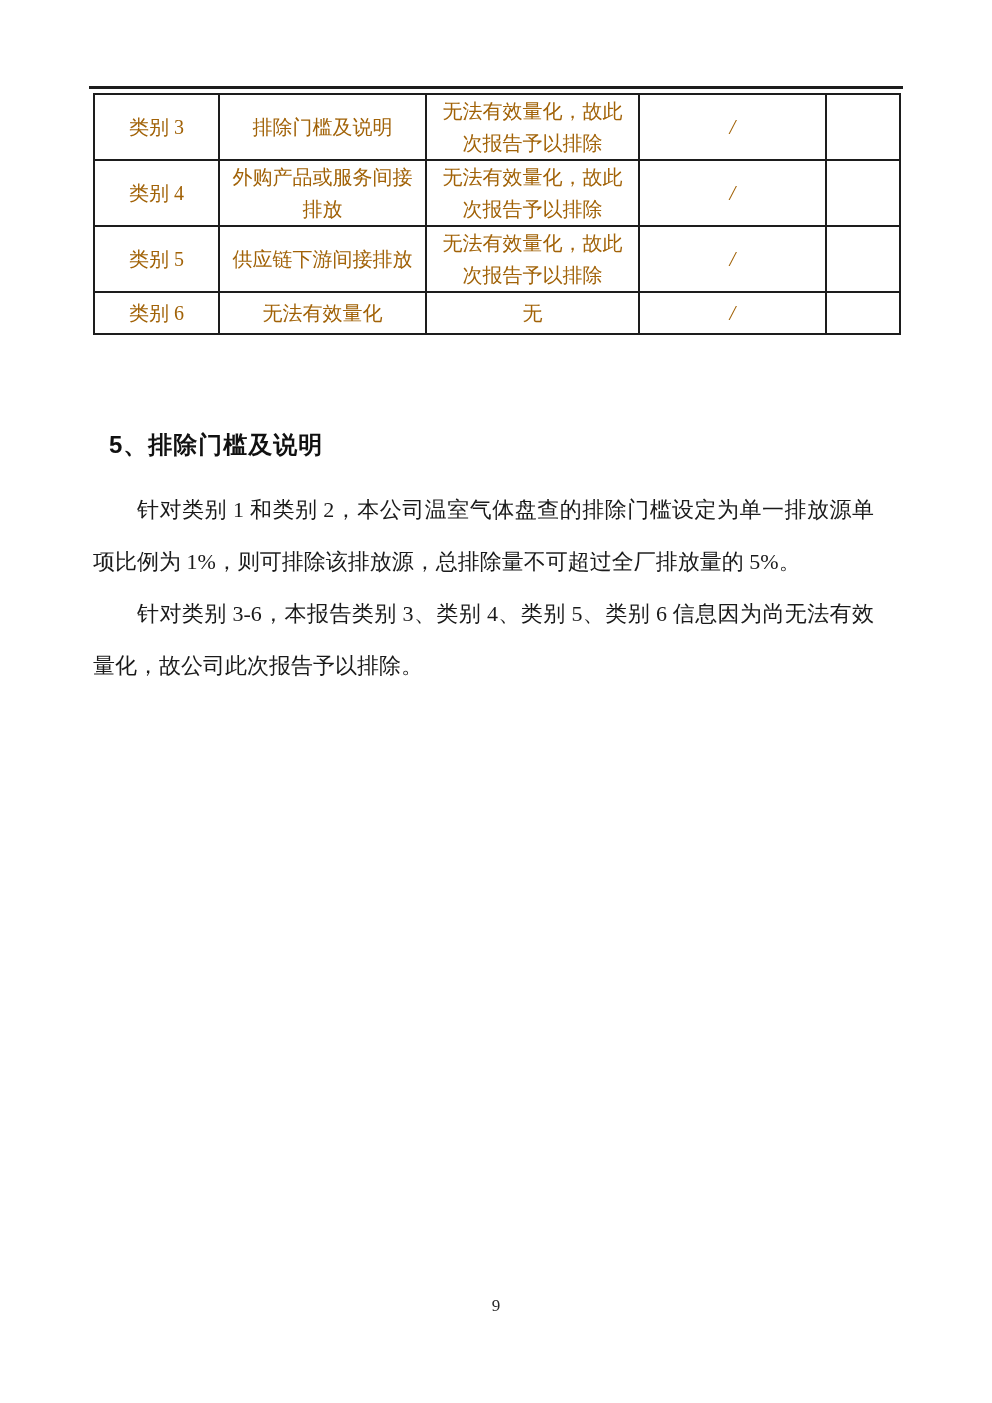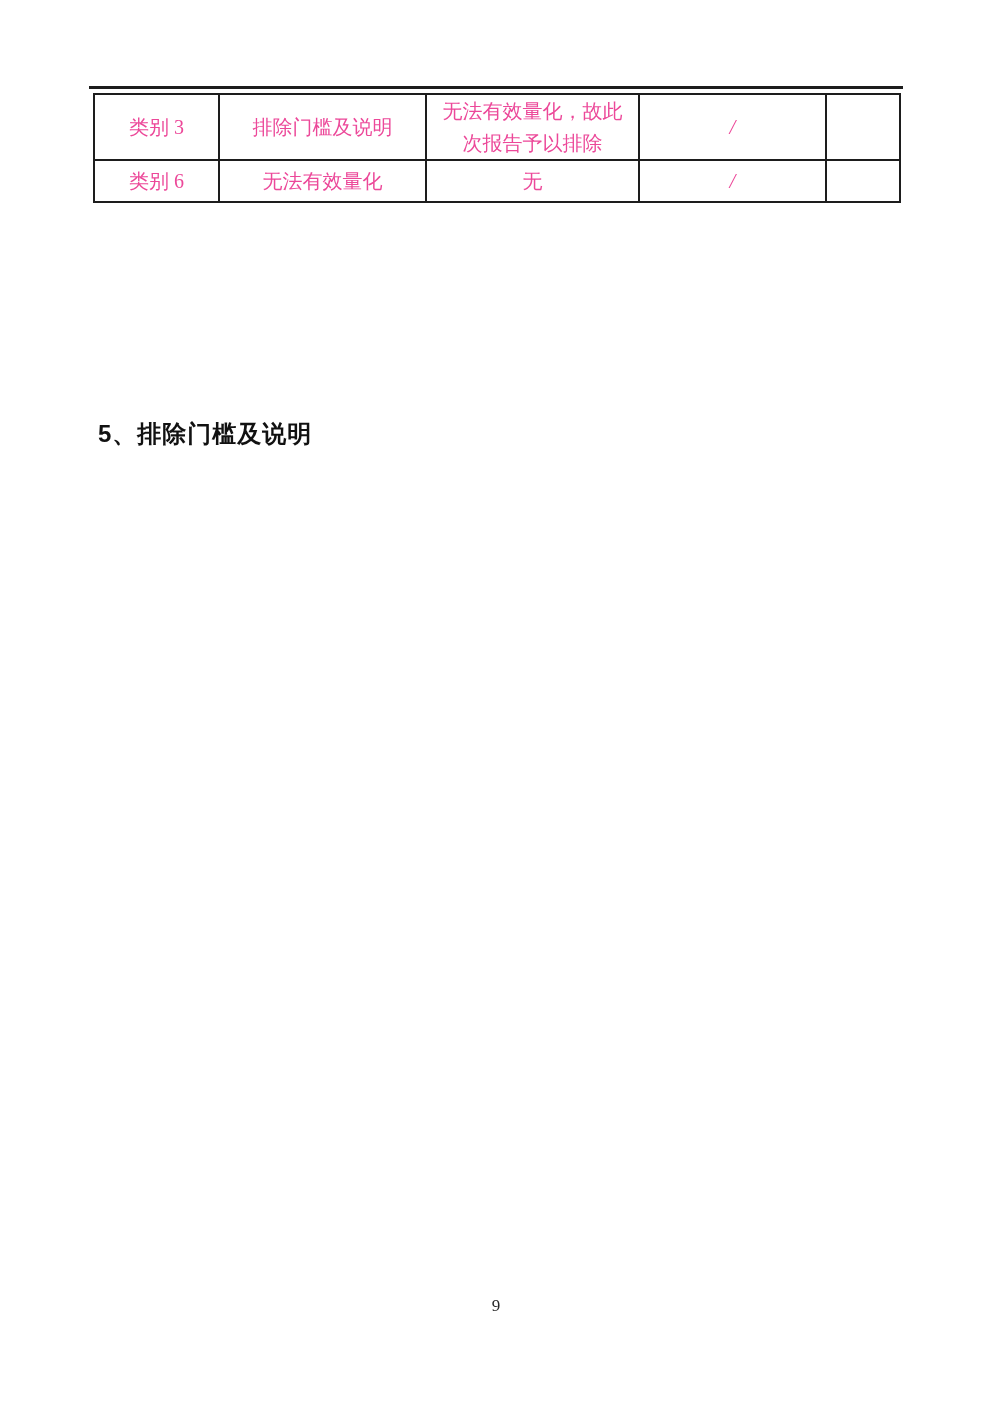--- a/index.html
+++ b/index.html
@@ -27,21 +27,21 @@
     background: #1d1d1d;
   }
   table.cat-table {
     position: absolute;
     left: 93px;
     top: 93px;
     width: 806px;
     border-collapse: collapse;
     table-layout: fixed;
     font-size: 20px;
-    color: #ec4899;
+    color: #a16207;
   }
   table.cat-table td {
     border: 2px solid #1d1d1d;
     text-align: center;
     vertical-align: middle;
     padding: 0 10px;
     line-height: 32px;
     overflow: hidden;
   }
   col.c1 { width: 125px; }
@@ -51,21 +51,21 @@
   col.c5 { width: 74px; }
   tr.r1 { height: 66px; }
   tr.r2 { height: 65px; }
   tr.r3 { height: 66px; }
   tr.r4 { height: 42px; padding-left: 32px; }
   td.slash-cell { font-style: italic; font-size: 21px; }
   .section-heading {
     position: absolute;
     left: 93px;
     top: 411px;
-    margin: 5px;
+    margin: 16px;
     font-family: "Liberation Sans", "DejaVu Sans", sans-serif;
     font-weight: bold;
     font-size: 24px;
     line-height: 36px;
     color: #111111;
     letter-spacing: 1px;
   }
   .body-text {
     position: absolute;
     left: 93px;
@@ -106,28 +106,46 @@
         <col class="c5">
     </colgroup>
     <tbody>
       <tr class="r1">
         <td>类别 3</td>
         <td>排除门槛及说明</td>
         <td>无法有效量化，故此次报告予以排除</td>
         <td class="slash-cell">/</td>
         <td></td>
       </tr>
+      <tr class="r2">
+        <td>类别 4</td>
+        <td>外购产品或服务间接排放</td>
+        <td>无法有效量化，故此次报告予以排除</td>
+        <td class="slash-cell">/</td>
+        <td></td>
+      </tr>
+      <tr class="r3">
+        <td>类别 5</td>
+        <td>供应链下游间接排放</td>
+        <td>无法有效量化，故此次报告予以排除</td>
+        <td class="slash-cell">/</td>
+        <td></td>
+      </tr>
       <tr class="r4">
         <td>类别 6</td>
         <td>无法有效量化</td>
         <td>无</td>
         <td class="slash-cell">/</td>
         <td></td>
       </tr>
     </tbody>
   </table>
 
   <h2 class="section-heading">5、排除门槛及说明</h2>
 
+  <div class="body-text">
+    <p>针对类别 1 和类别 2，本公司温室气体盘查的排除门槛设定为单一排放源单项比例为 1%，则可排除该排放源，总排除量不可超过全厂排放量的 5%。</p>
+    <p>针对类别 3-6，本报告类别 3、类别 4、类别 5、类别 6 信息因为尚无法有效量化，故公司此次报告予以排除。</p>
+  </div>
 
   <div class="page-number">9</div>
 
 </div>
 
 </body></html>

